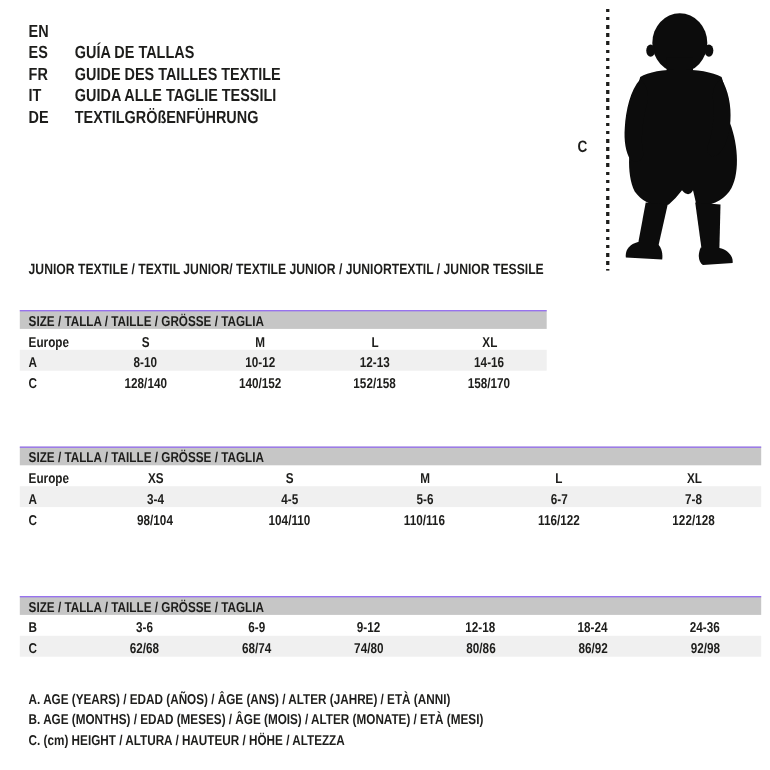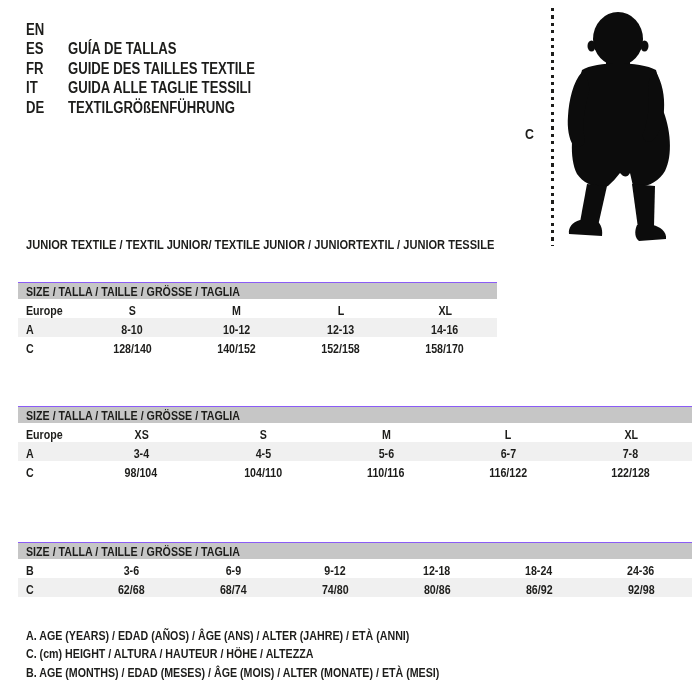--- a/index.html
+++ b/index.html
@@ -180,20 +180,20 @@
         <span class="cell"><span class="condc">86/92</span></span>
         <span class="cell"><span class="condc">92/98</span></span>
       </div>
     </div>
 
   <div class="legend">
       <div class="legend-line">
         <span class="cond">A. AGE (YEARS) / EDAD (AÑOS) / ÂGE (ANS) / ALTER (JAHRE) / ETÀ (ANNI)</span>
       </div>
       <div class="legend-line">
-        <span class="cond">C. (cm) HEIGHT / ALTURA / HAUTEUR / HÖHE / ALTEZZA</span>
+        <span class="cond">B. AGE (MONTHS) / EDAD (MESES) / ÂGE (MOIS) / ALTER (MONATE) / ETÀ (MESI)</span>
       </div>
       <div class="legend-line">
-        <span class="cond">B. AGE (MONTHS) / EDAD (MESES) / ÂGE (MOIS) / ALTER (MONATE) / ETÀ (MESI)</span>
+        <span class="cond">C. (cm) HEIGHT / ALTURA / HAUTEUR / HÖHE / ALTEZZA</span>
       </div>
     </div>
 
 </div>
 
 </body></html>

